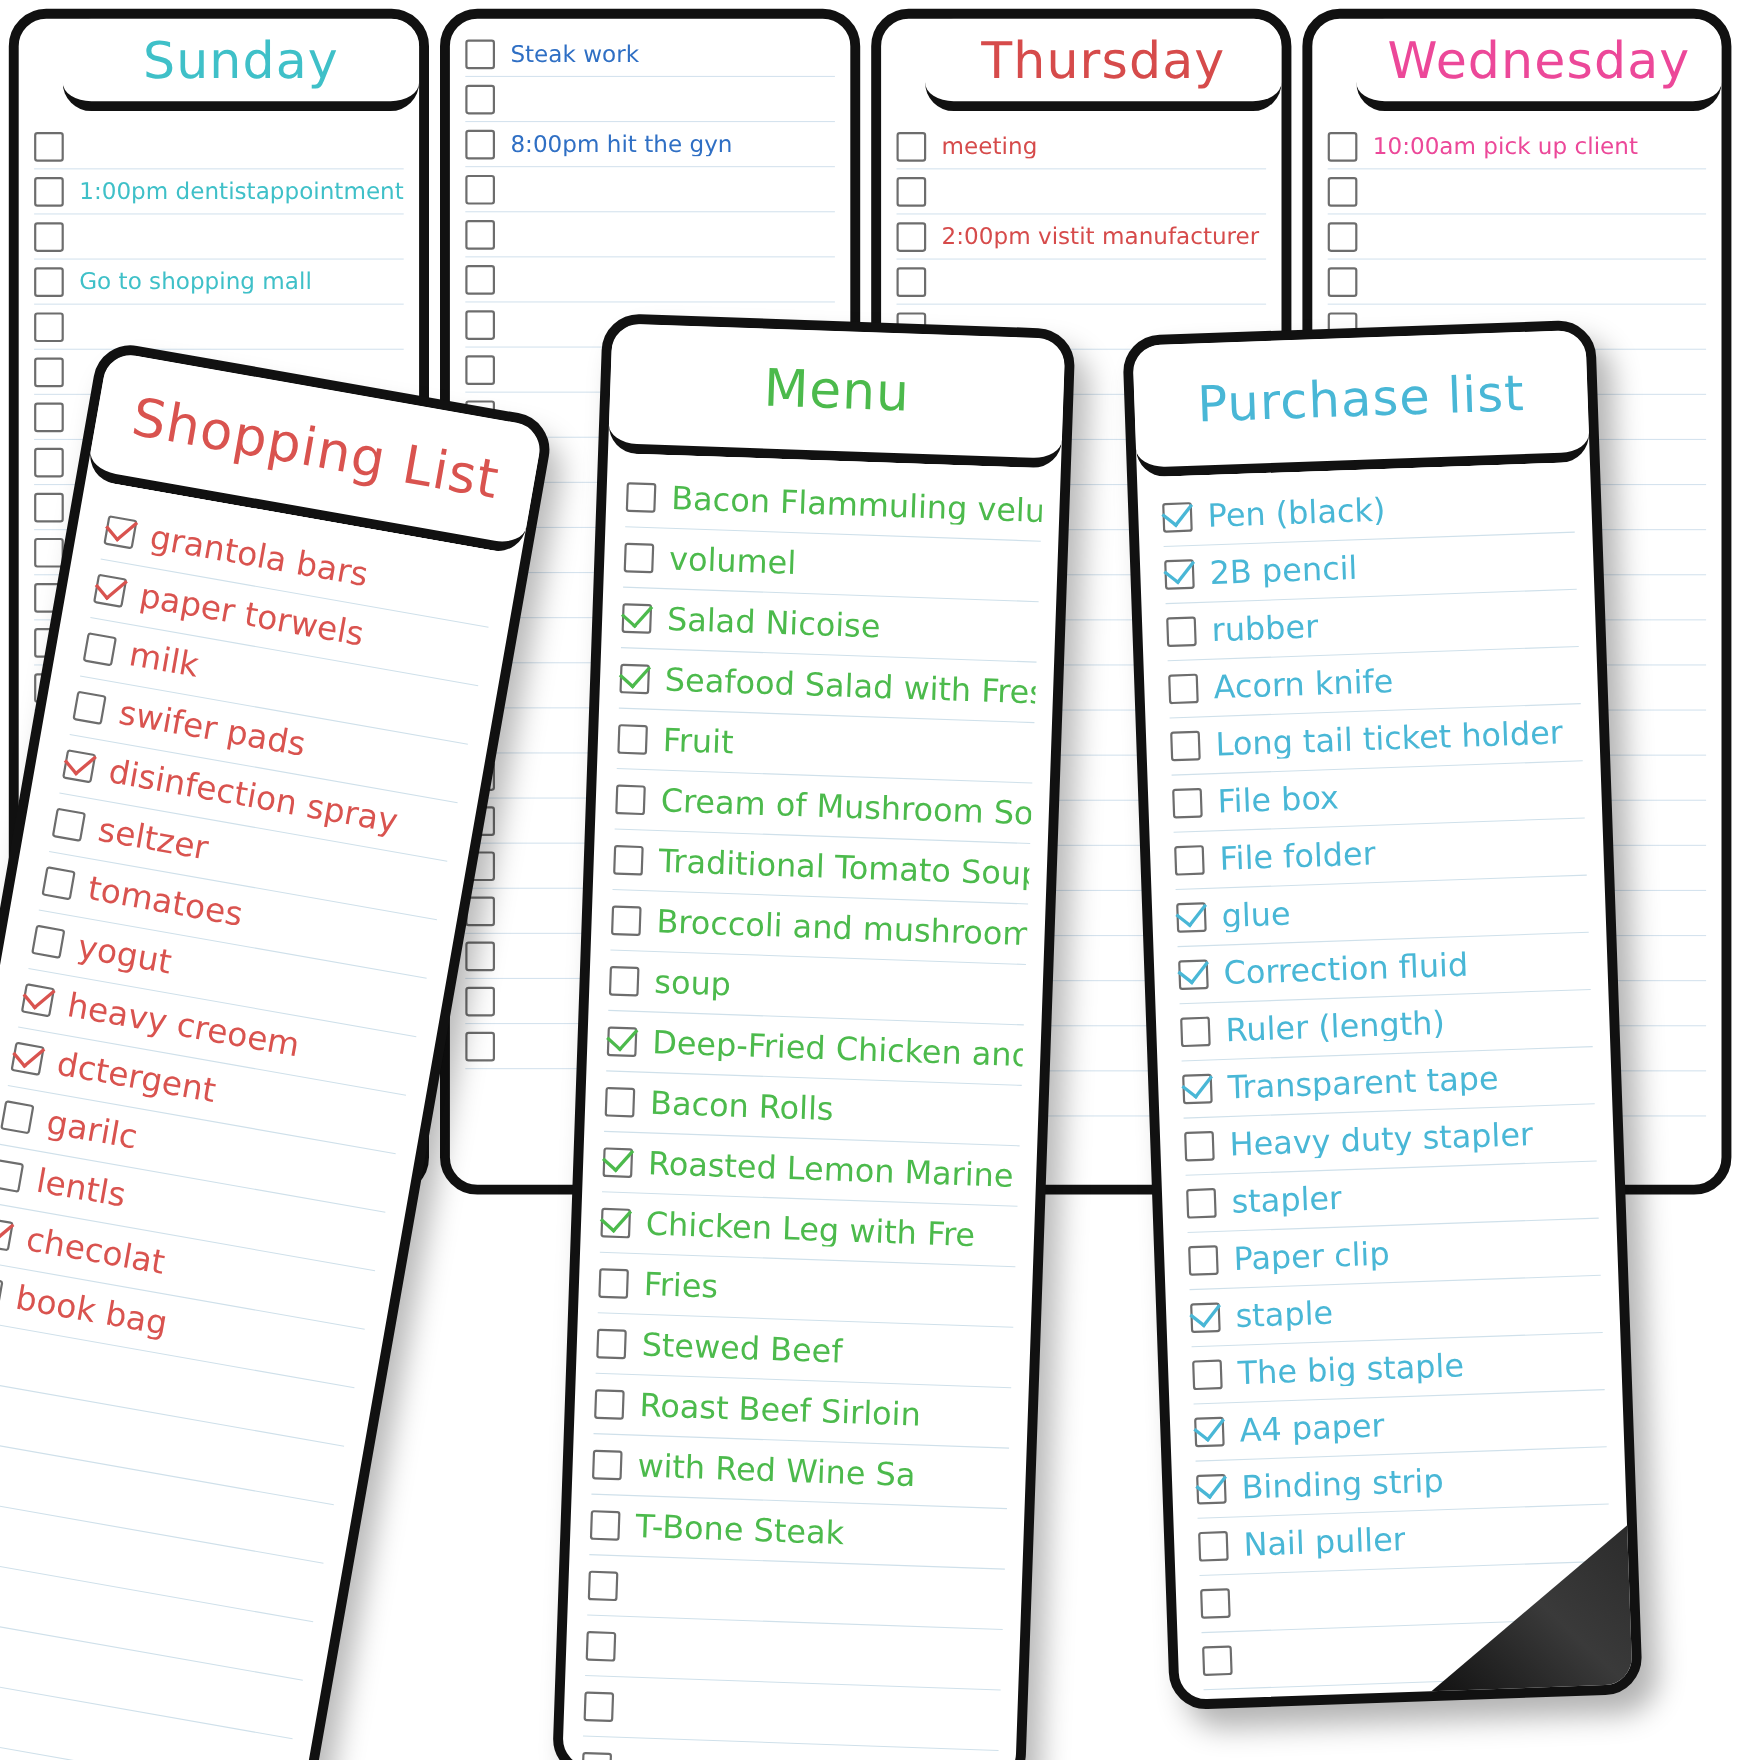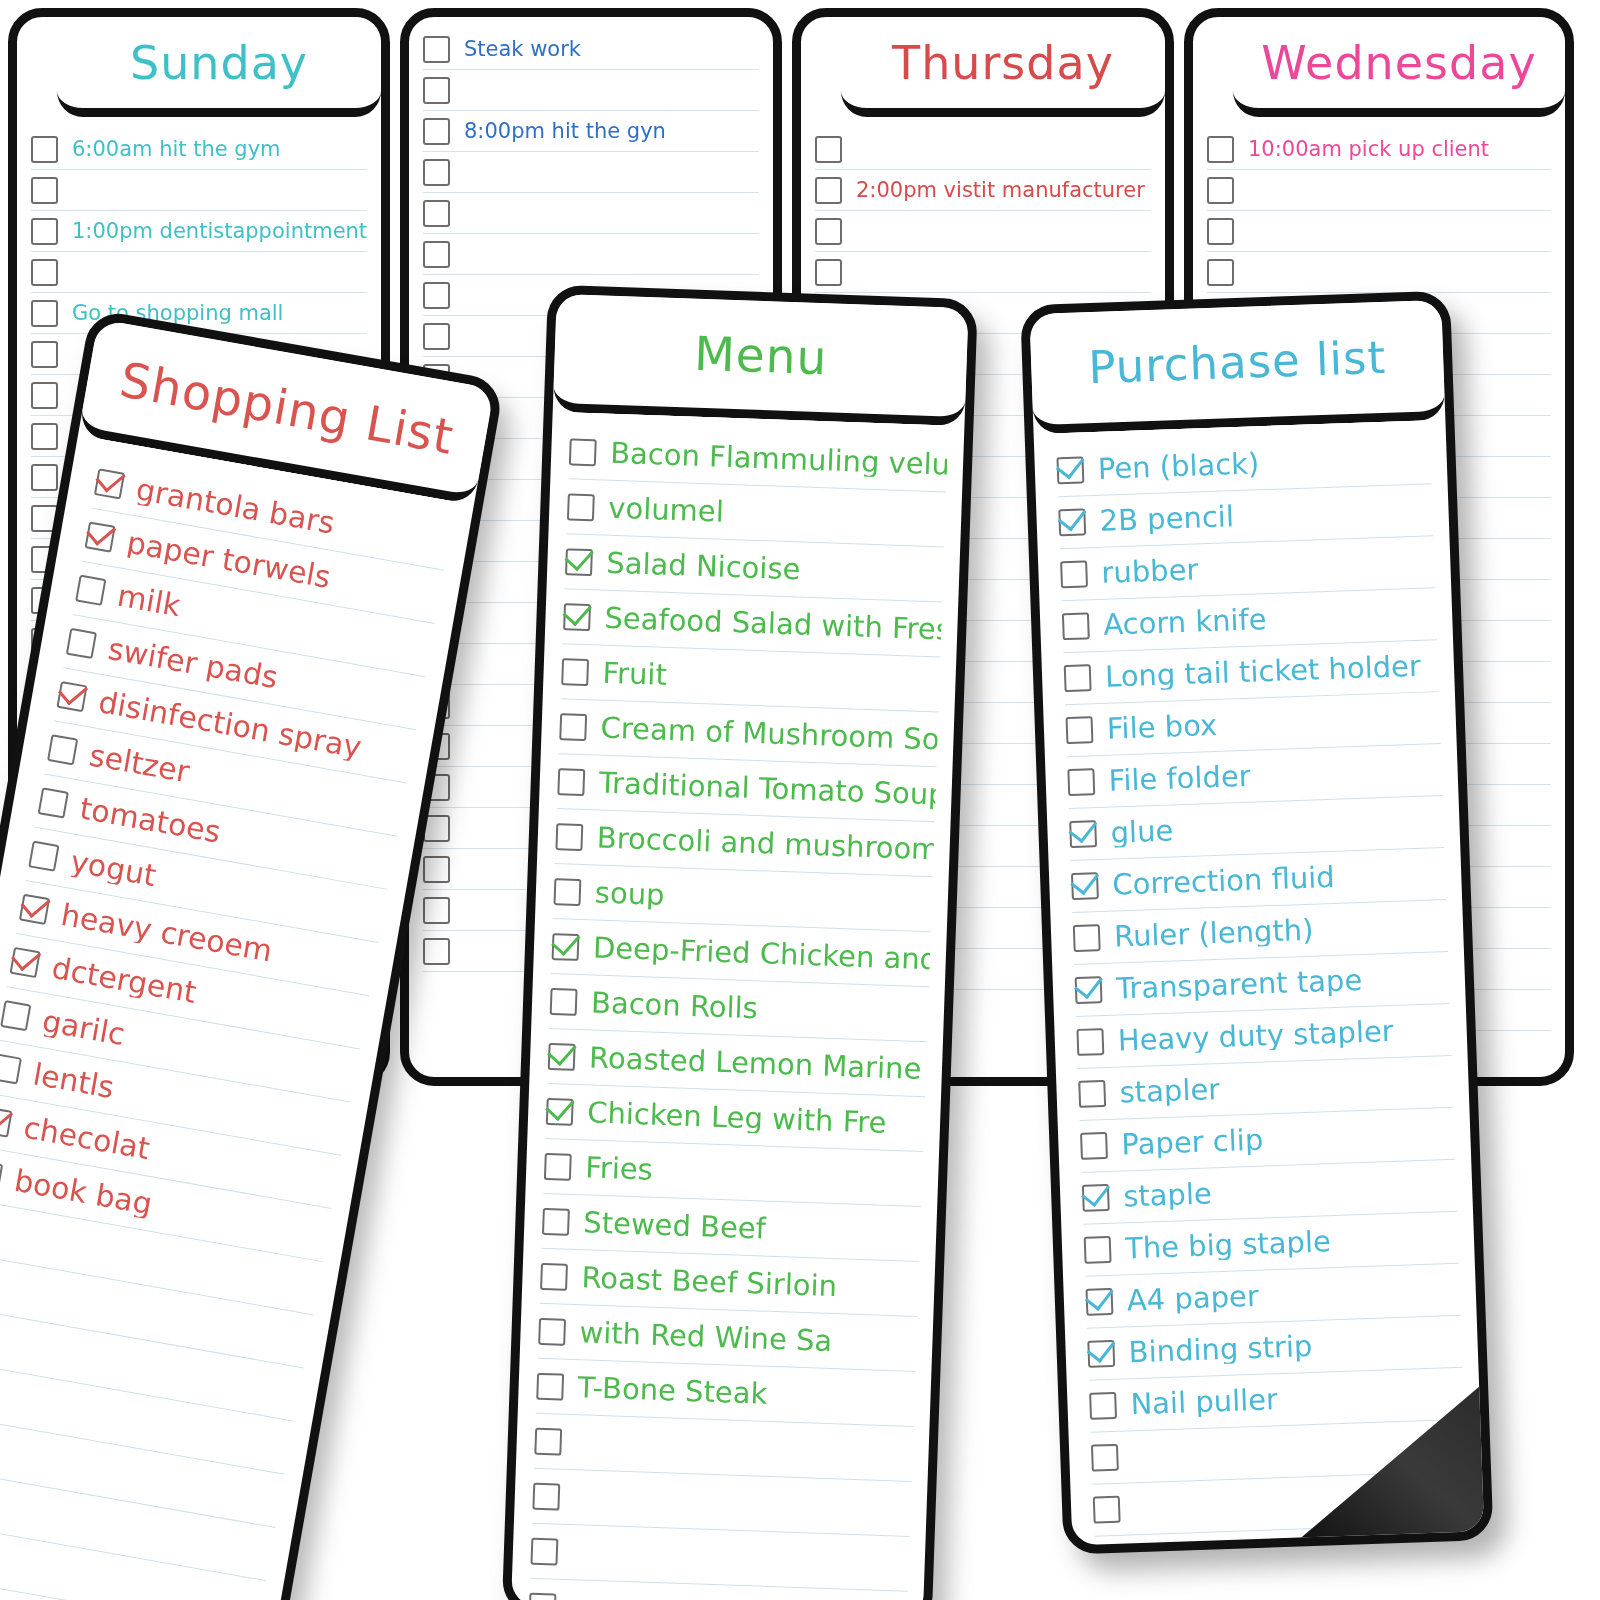--- a/index.html
+++ b/index.html
@@ -59,21 +59,21 @@
     line-height:1;
   }
 
   
   .day{top:8px;height:1078px;}
   #day-sunday   {left:8px;   width:382px;}
   #day-monday   {left:400px; width:382px;}
   #day-tuesday  {left:792px; width:382px;}
   #day-wednesday{left:1184px;width:390px;}
 
-  .day .card-header{height:100px;margin-left:40px;}
+  .day .card-header{height:84px;margin-left:40px;}
   .day .card-title{font-size:46px;}
   .day .rows{padding:12px 14px 0 14px;}
   .day .row{height:40px;border-bottom:1.6px solid #d5e3ee;}
   .day .label{font-size:21px;}
 
   .c-sunday{color:#3fc0c8;}
   .c-monday{color:#2f6fc4;}
   .c-tuesday{color:#d64b4b;}
   .c-wednesday{color:#ec4899;}
   .c-red{color:#d9534f;}
@@ -132,24 +132,20 @@
 </head>
 <body>
 
 <div class="card day" id="day-sunday">
   <div class="card-header">
     <div class="card-title c-sunday">Sunday</div>
   </div>
   <div class="rows c-sunday">
       <div class="row">
         <span class="box"></span>
-        <span class="label">6:00am hit the gym</span>
-      </div>
-      <div class="row">
-        <span class="box"></span>
         <span class="label"></span>
       </div>
       <div class="row">
         <span class="box"></span>
         <span class="label">1:00pm dentistappointment</span>
       </div>
       <div class="row">
         <span class="box"></span>
         <span class="label"></span>
       </div>
@@ -329,20 +325,24 @@
     </div>
 </div>
 
 <div class="card day" id="day-tuesday">
   <div class="card-header">
     <div class="card-title c-tuesday">Thursday</div>
   </div>
   <div class="rows c-tuesday">
       <div class="row">
         <span class="box"></span>
+        <span class="label">meeting</span>
+      </div>
+      <div class="row">
+        <span class="box"></span>
         <span class="label"></span>
       </div>
       <div class="row">
         <span class="box"></span>
         <span class="label">2:00pm vistit manufacturer</span>
       </div>
       <div class="row">
         <span class="box"></span>
         <span class="label"></span>
       </div>

